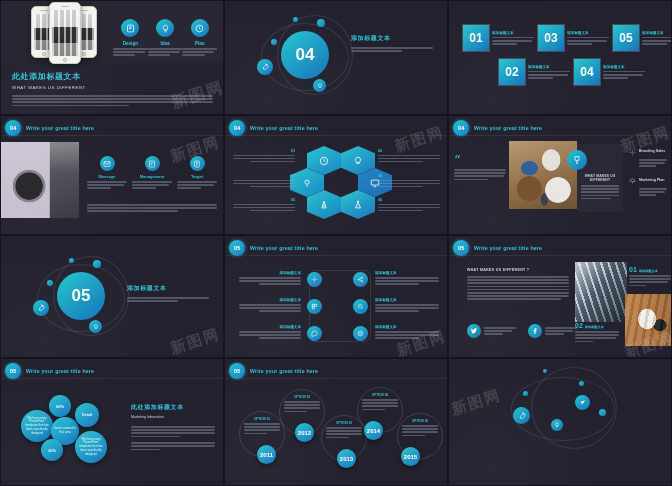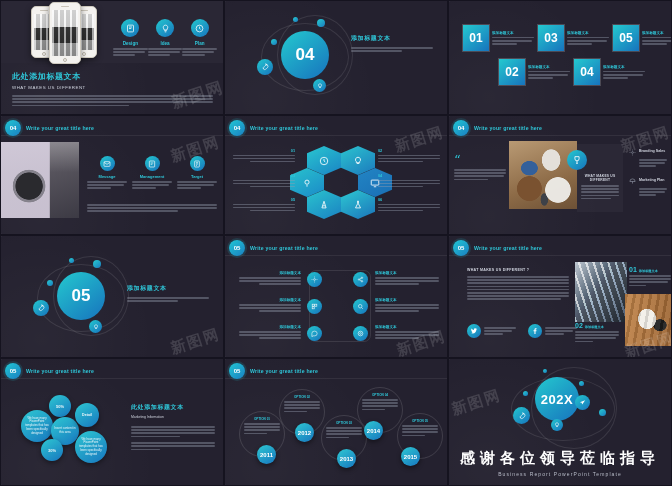--- a/index.html
+++ b/index.html
@@ -864,21 +864,20 @@
             <i style="width:64%"></i>
           </div>
       </div>
     </div>
   </div>
 
   <div class="slide">
     <div class="orbit" style="left:52px;top:10px;width:130px;height:80px;">
       <div class="ring" style="left:10px;top:8px;width:104px;height:64px;"></div>
       <div class="ring" style="left:30px;top:-2px;width:86px;height:82px;"></div>
-      <div class="circ" style="position:absolute;left:34px;top:8px;width:44px;height:44px;font-size:13px;font-weight:bold;letter-spacing:.5px;">202X</div>
       <div class="circ ico" style="position:absolute;left:12px;top:38px;width:17px;height:17px;">
         <svg width="8" height="8" viewBox="0 0 24 24" fill="none" stroke="#fff" stroke-width="2">
             <path d="M5 15l4 4M13 3c4 0 8 4 8 8-2 5-7 8-10 9l-4-4c1-3 4-8 9-10 .9-.2 2-.3 3-.3z"></path>
           </svg>
       </div>
       <div class="circ ico" style="position:absolute;left:74px;top:26px;width:15px;height:15px;">
         <svg width="7" height="7" viewBox="0 0 24 24" fill="#fff">
             <path d="M21 4 3 11l6 2 2 6z"></path>
           </svg>
       </div>
@@ -886,20 +885,16 @@
         <svg width="6" height="6" viewBox="0 0 24 24" fill="none" stroke="#fff" stroke-width="2.4">
             <path d="M9 18h6"></path>
             <path d="M12 3a6 6 0 0 0-4 10.5V16h8v-2.5A6 6 0 0 0 12 3z"></path>
           </svg>
       </div>
       <div class="dotS" style="left:22px;top:22px;width:5px;height:5px;"></div>
       <div class="dotS" style="left:42px;top:0px;width:4px;height:4px;"></div>
       <div class="dotS" style="left:78px;top:12px;width:5px;height:5px;"></div>
       <div class="dotS" style="left:98px;top:40px;width:7px;height:7px;"></div>
     </div>
-    <div class="thx" style="top:90px;">
-      <div class="cn">感谢各位领导莅临指导</div>
-      <div class="en">Business Report PowerPoint Template</div>
-    </div>
     <span class="wm" style="left:2px;top:34px;font-size:15px;">新图网</span>
   </div>
 
 </div>
 
 </body></html>

